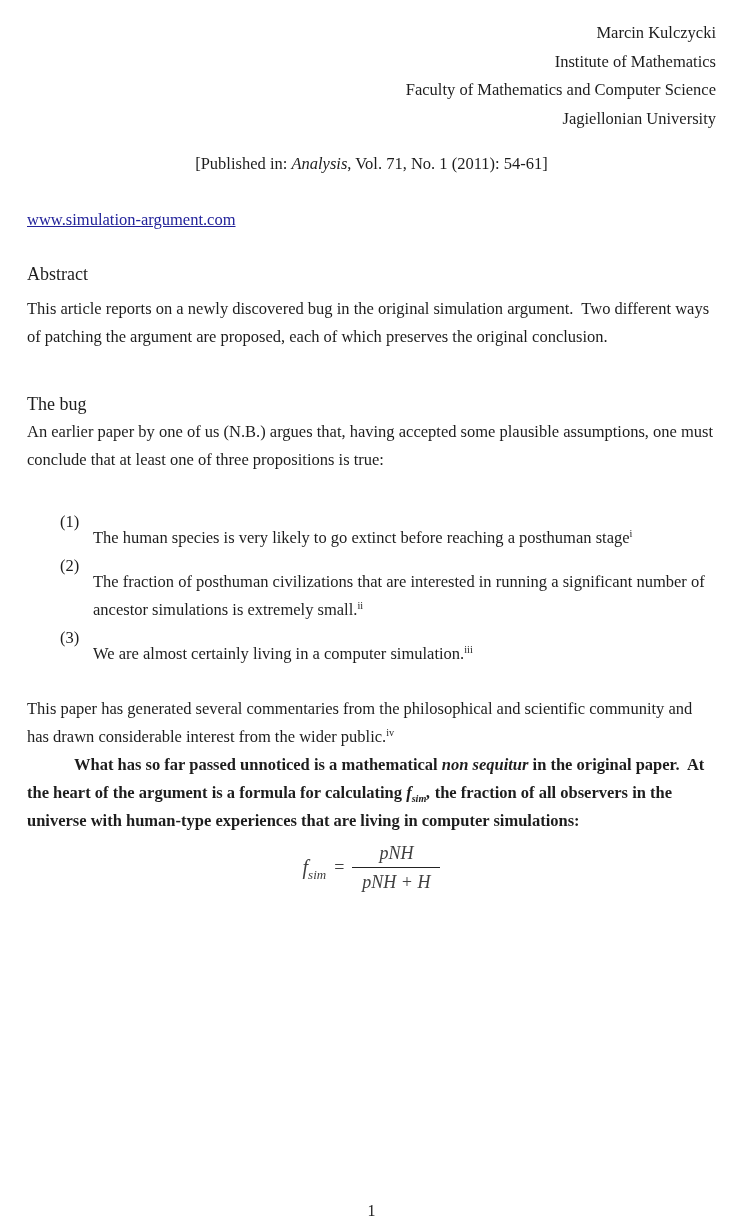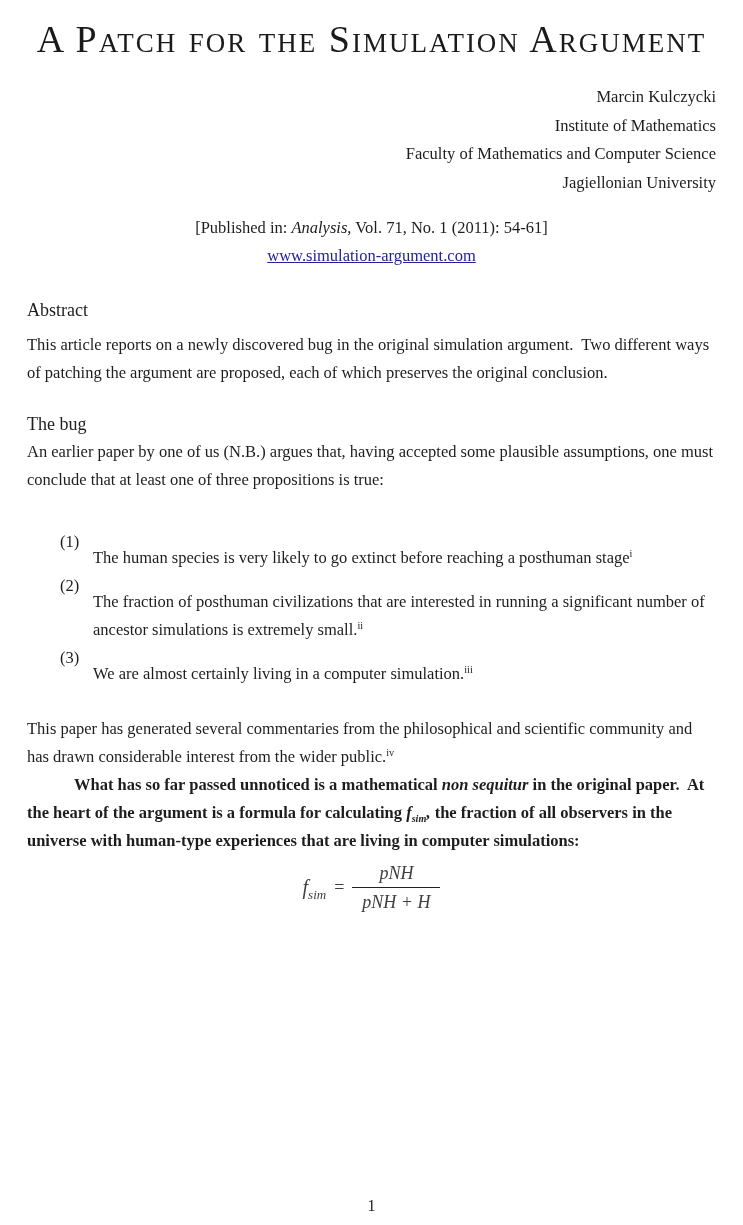--- a/index.html
+++ b/index.html
@@ -31,34 +31,34 @@
   }
   .center-block {
     text-align: center;
     font-size: 16.5px;
     line-height: 28.5px;
   }
   .authors-1 { margin-top: 29px; }
   .authors-2 { margin-top: 19px; text-align: right; }
   .published { margin-top: 17px; text-align: center; font-size: 16.5px; line-height: 28px; }
   .published .journal { font-style: italic; }
-  .link-row { text-align: center; font-size: 16.5px; line-height: 28px; }
+  .link-row { margin-top: 28px; font-size: 16.5px; line-height: 28px; }
   .link-row a {
     color: #22229a;
     text-decoration: underline;
     cursor: pointer;
   }
   h2 {
     font-weight: 400;
     font-size: 18px;
     line-height: 28px;
     font-family: Liberation Serif, serif;
   }
   .h-abstract { margin-top: 26px; }
-  .h-bug { margin-top: 23px; }
+  .h-bug { margin-top: 39px; }
   p.body-par {
     font-size: 16.5px;
     line-height: 28px;
     white-space: pre-wrap;
   }
   .abstract-par { margin-top: 7px; }
   .bug-par { margin-top: 0; }
   .indent-par { text-indent: 47px; font-weight: bold; }
   .par-comment { margin-top: 27px; }
   ol.props {
@@ -130,21 +130,20 @@
     text-align: center;
     font-size: 16px;
     line-height: 28px;
   }
 </style>
 </head>
 <body>
 
 <div class="page">
 
-  <h1 class="title">A Patch for the Simulation Argument</h1>
 
 
   <div class="center-block authors-2">
     <div>Marcin Kulczycki</div>
     <div>Institute of Mathematics</div>
     <div>Faculty of Mathematics and Computer Science</div>
     <div>Jagiellonian University</div>
   </div>
 
   <div class="published"><span>[Published in: </span><span class="journal">Analysis</span><span>, Vol. 71, No. 1 (2011): 54-61]</span></div>

